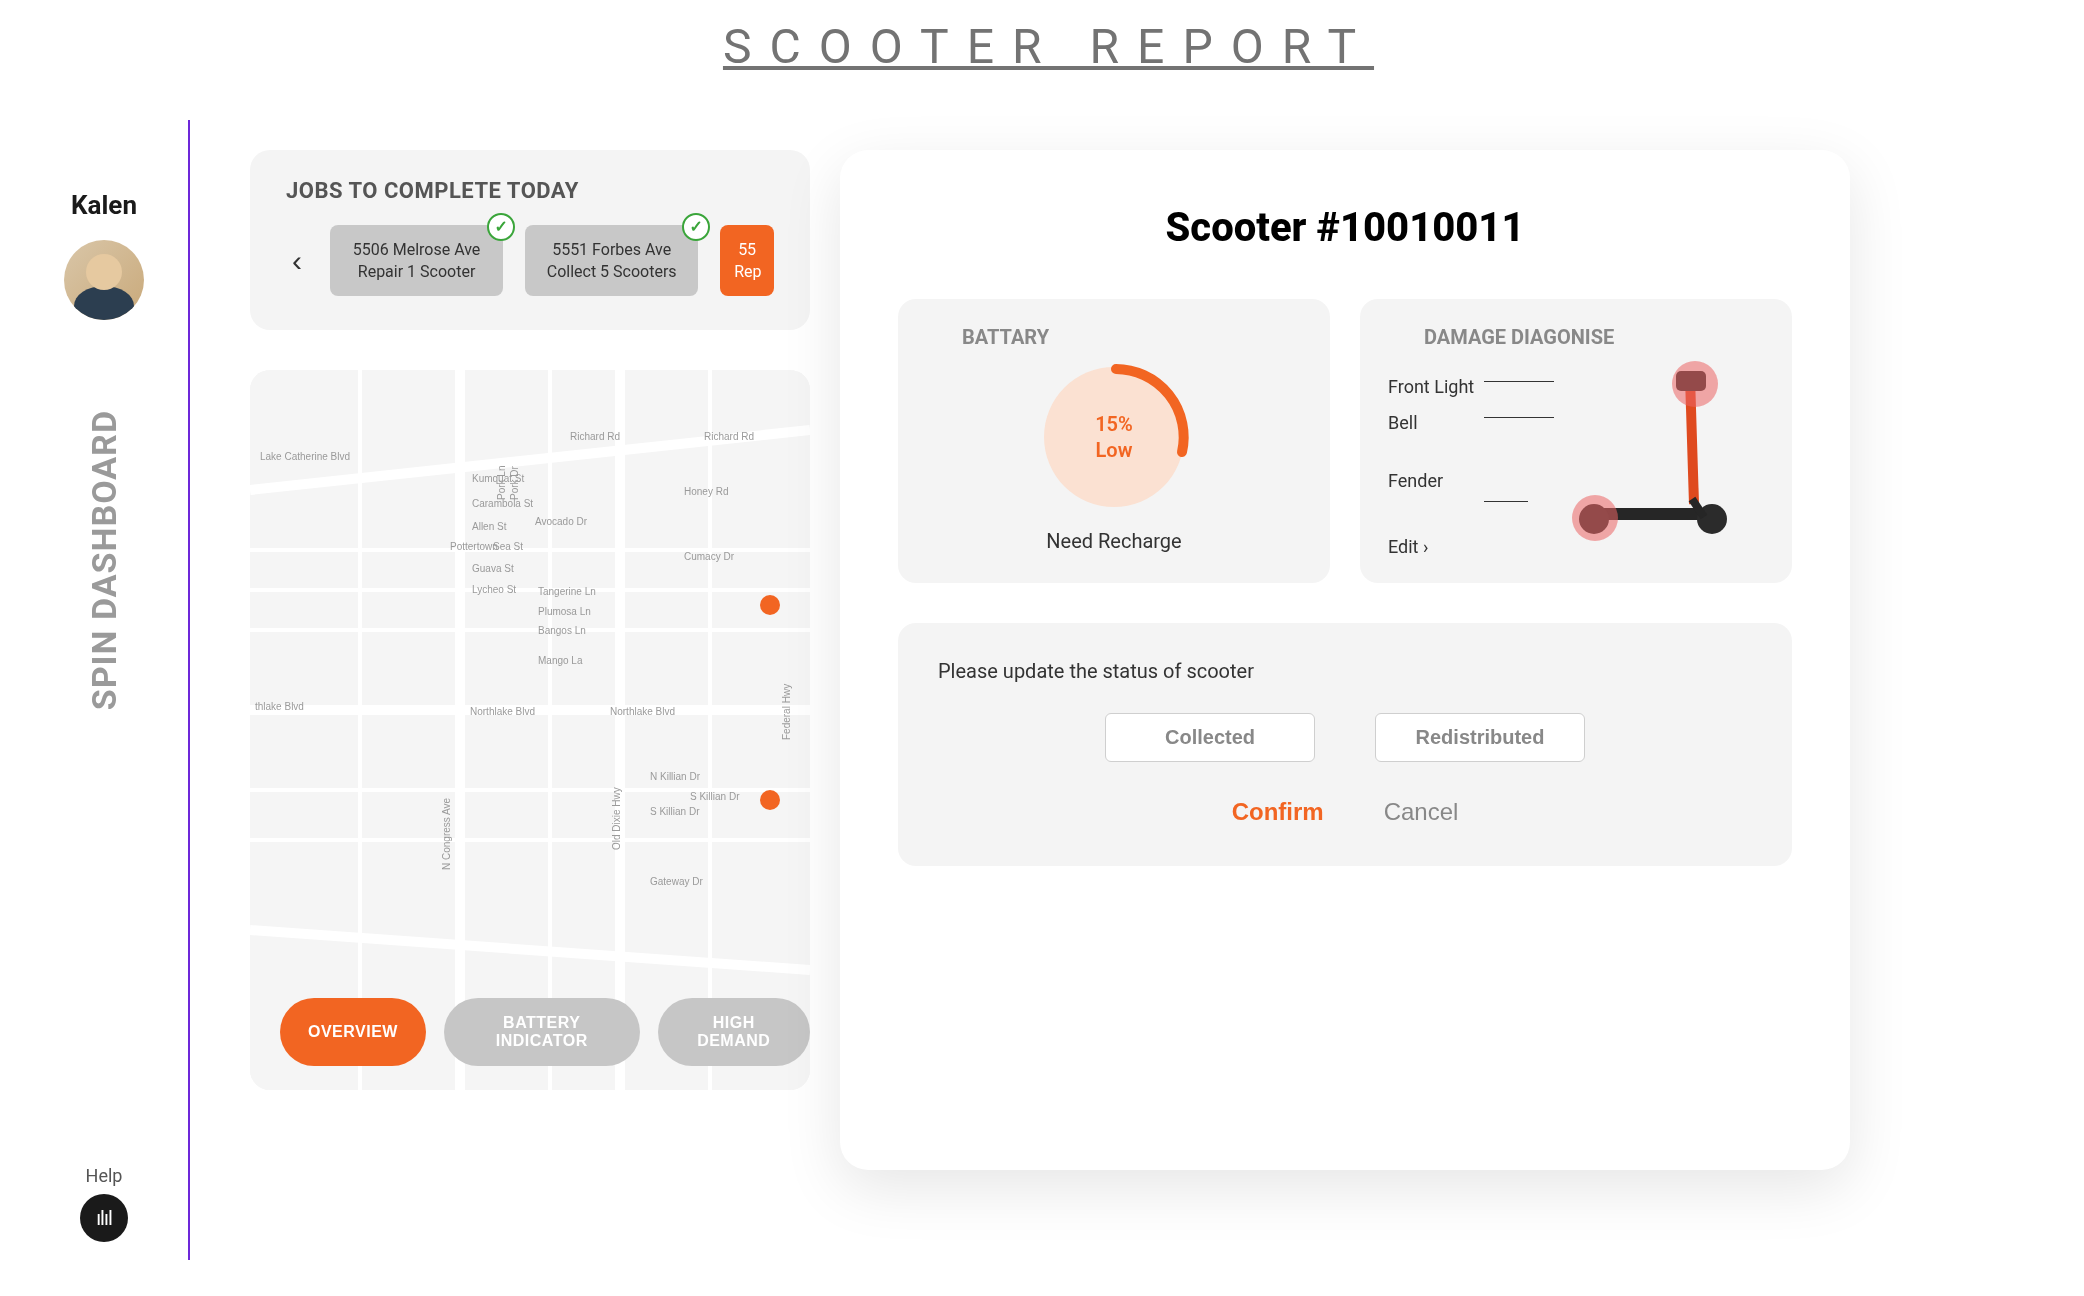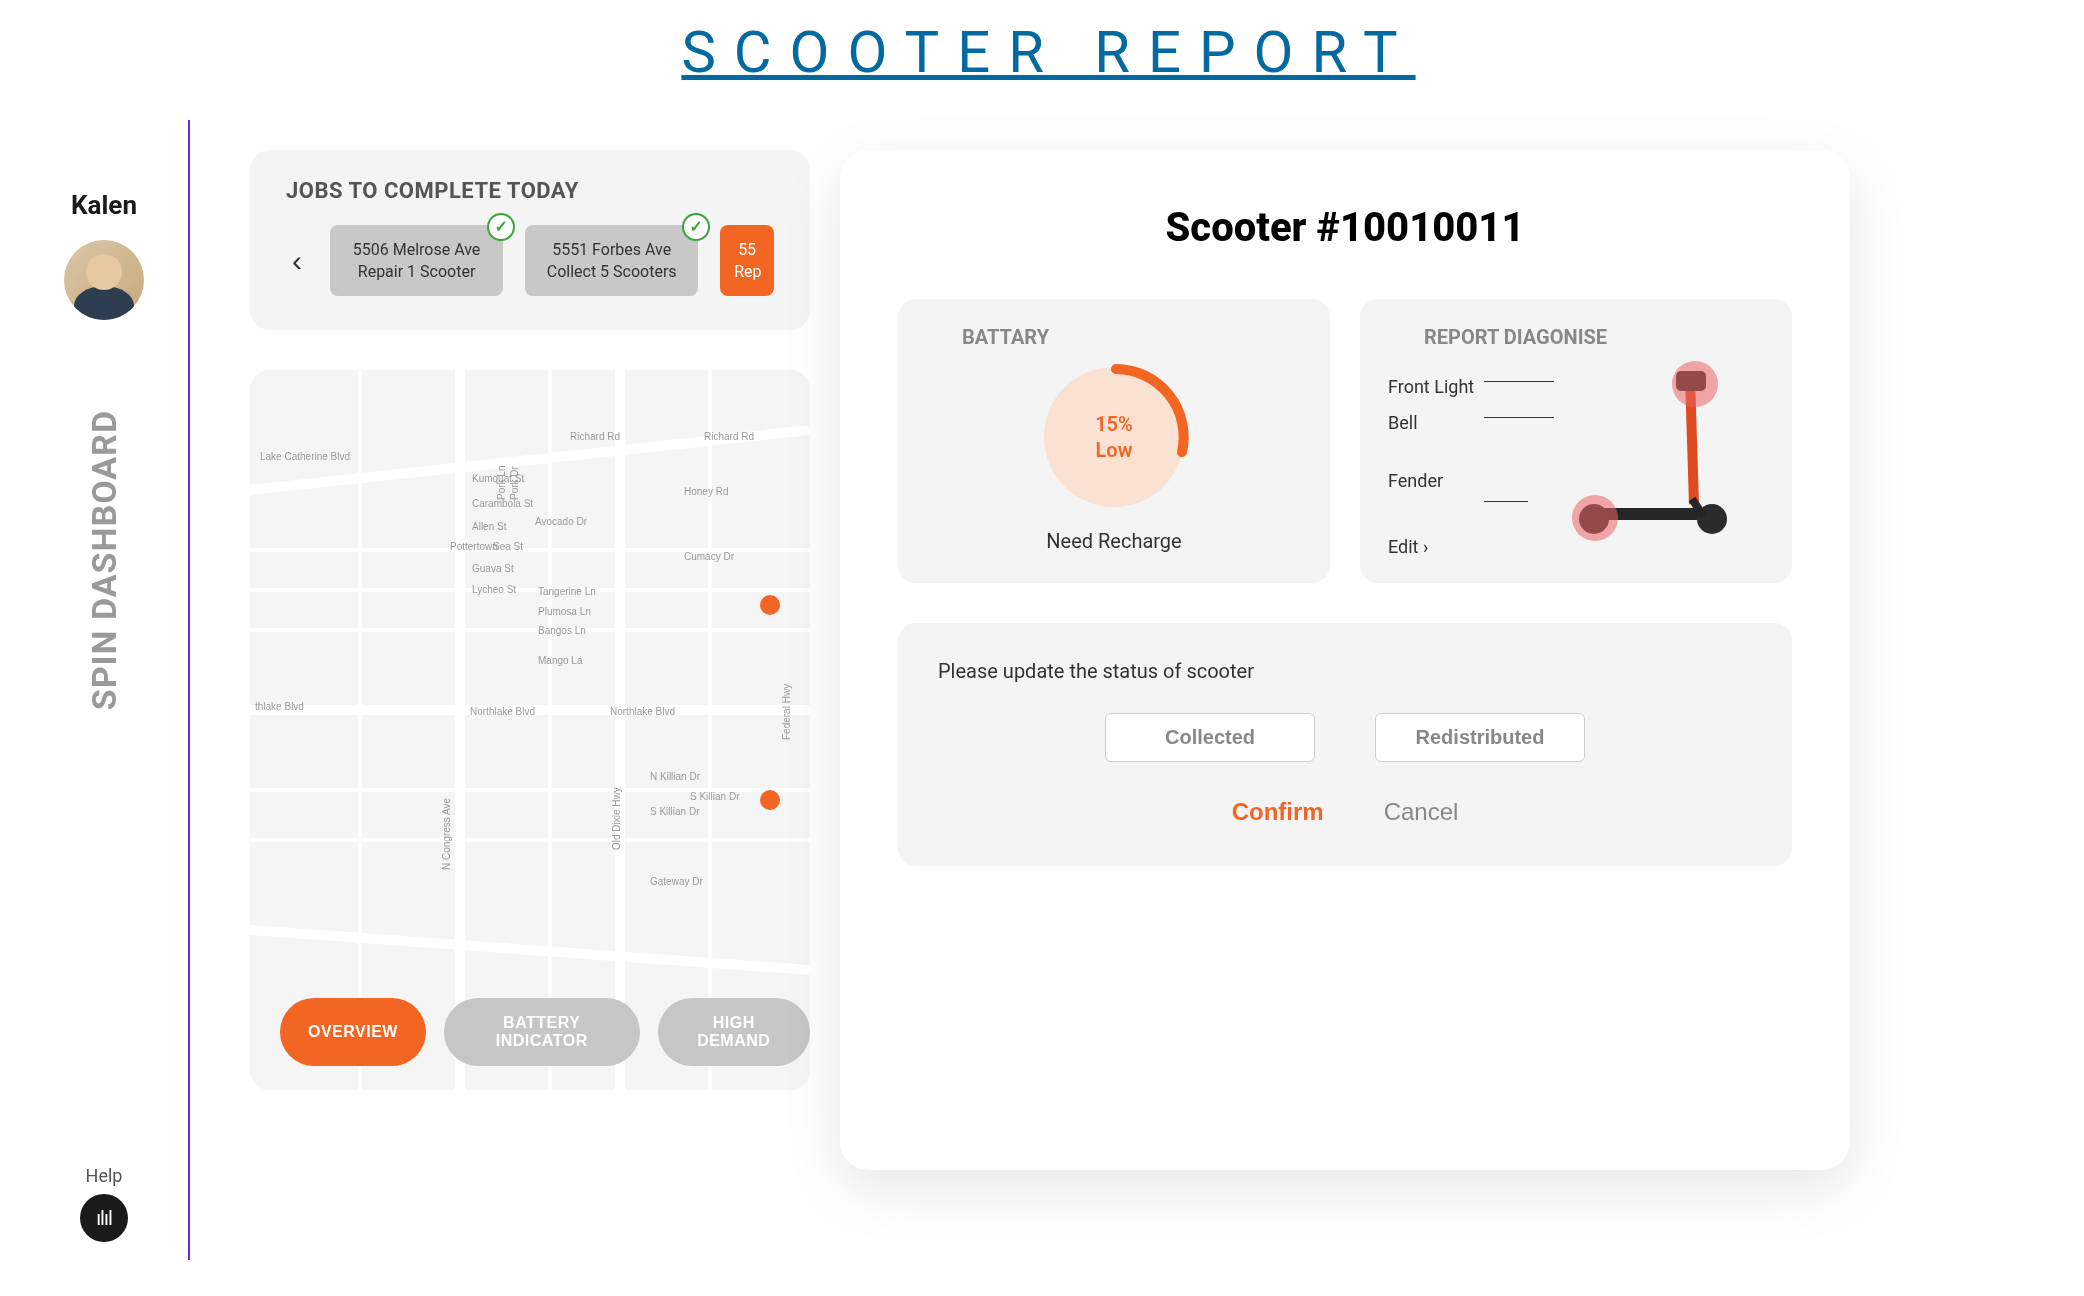--- a/index.html
+++ b/index.html
@@ -5,24 +5,24 @@
 * { box-sizing: border-box; margin: 0; padding: 0; }
 body {
   font-family: -apple-system, BlinkMacSystemFont, "Segoe UI", Roboto, Helvetica, Arial, sans-serif;
   background: #fff;
   width: 2084px;
   height: 1296px;
   position: relative;
 }
 .page-title {
   text-align: center;
-  font-size: 58px;
+  font-size: 48px;
   letter-spacing: 18px;
   font-weight: 400;
-  color: #0369a1;
+  color: #737373;
   text-decoration: underline;
   padding: 18px 0 8px 13px;
 }
 .app {
   position: absolute;
   top: 120px;
   left: 20px;
   width: 2044px;
   height: 1140px;
   display: flex;
@@ -389,21 +389,21 @@
               <div class="battery-pct">
                 <div>15%</div>
                 <div>Low</div>
               </div>
             </div>
             <div class="battery-caption">Need Recharge</div>
           </div>
         </div>
 
         <div class="card">
-          <div class="card-h">REPORT DIAGONISE</div>
+          <div class="card-h">DAMAGE DIAGONISE</div>
           <div class="damage">
             <div class="damage-labels">
               <div>Front Light</div>
               <div>Bell</div>
               <div style="height:22px"></div>
               <div>Fender</div>
             </div>
             <div class="damage-lines">
               <div class="ln" style="top:12px;left:0;width:70px"></div>
               <div class="ln" style="top:48px;left:0;width:70px"></div>

